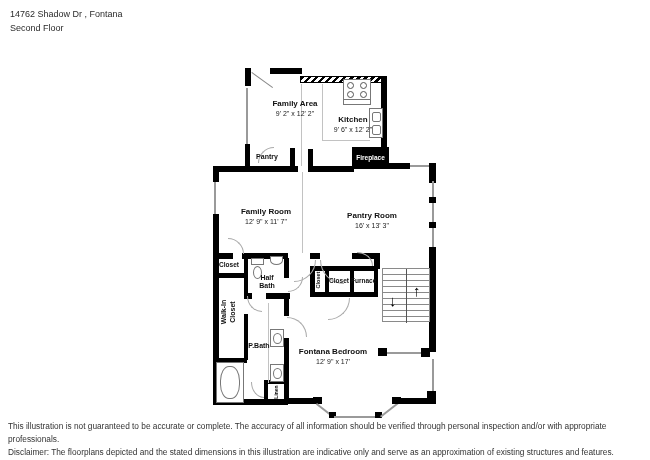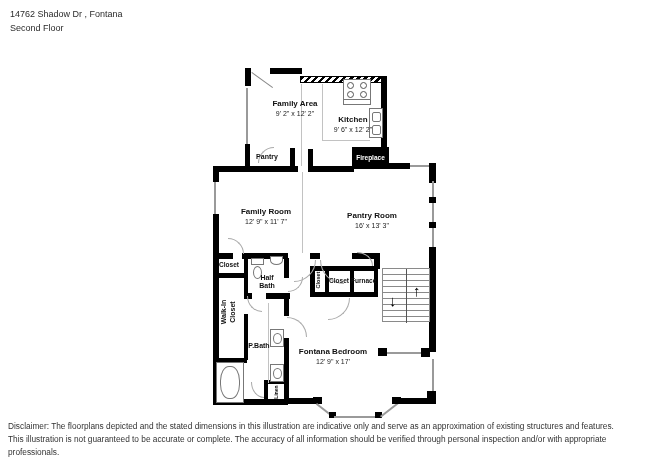--- a/index.html
+++ b/index.html
@@ -187,17 +187,17 @@
     <div class="sm" style="left:327px;top:277px;width:24px">Closet</div>
     <div class="sm" style="left:351px;top:277px;width:24px">Furnace</div>
     <div class="sm vert" style="left:262px;top:388px;width:28px;font-size:5px">Linen</div>
     <div class="rm" style="left:283px;top:347px;width:100px">
       <span>Fontana Bedroom</span>
       <span class="dm">12' 9" x 17'</span>
     </div>
   </div>
 
   <div id="discl">
+    <div>This illustration is not guaranteed to be accurate or complete. The accuracy of all information should be verified through personal inspection and/or with appropriate professionals.</div>
     <div>Disclaimer: The floorplans depicted and the stated dimensions in this illustration are indicative only and serve as an approximation of existing structures and features.</div>
-    <div>This illustration is not guaranteed to be accurate or complete. The accuracy of all information should be verified through personal inspection and/or with appropriate professionals.</div>
   </div>
 
 </div>
 
 </body></html>

